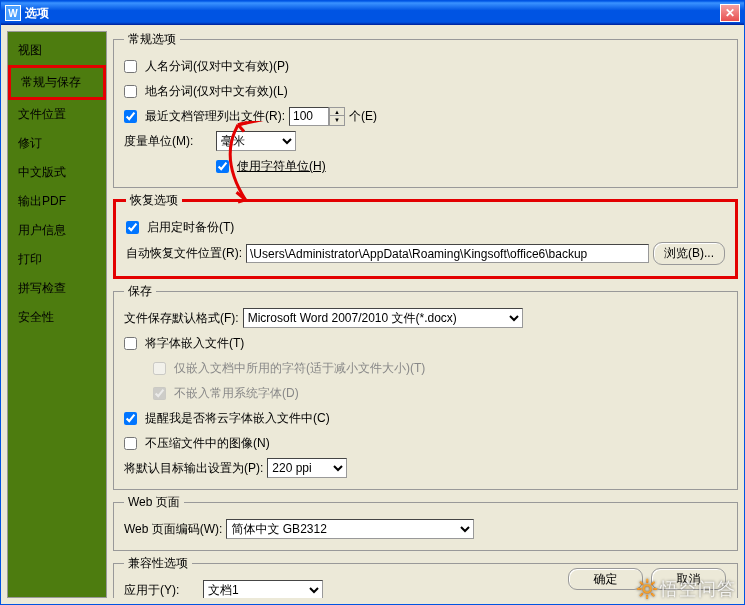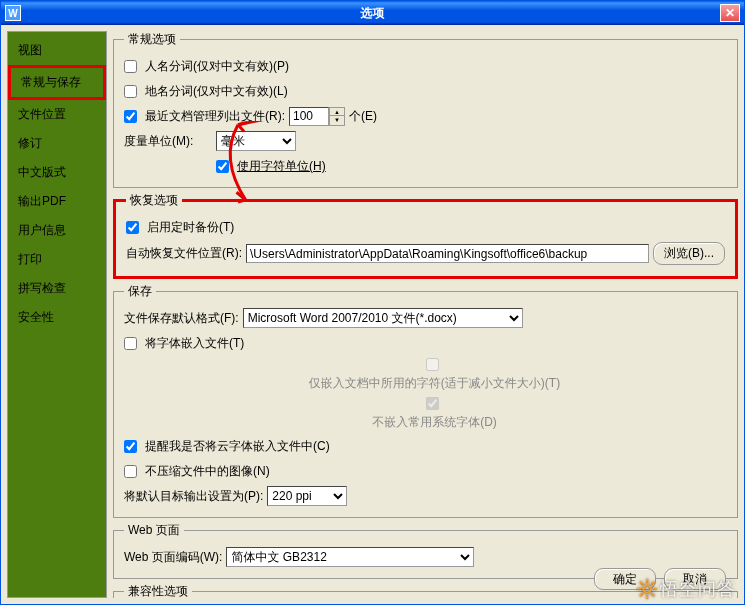--- a/index.html
+++ b/index.html
@@ -2,54 +2,54 @@
 <html><head>
   <meta charset="utf-8">
   <style>
     * { box-sizing: border-box; margin: 0; padding: 0; }
     body { font-family: "SimSun", "宋体", sans-serif; font-size: 12px; background: #ece9d8; }
     
     .window { width: 745px; height: 605px; background: #ece9d8; border: 1px solid #0054e3; position: relative; }
     
     .titlebar { height: 24px; background: linear-gradient(to bottom, #0058e6 0%, #3a93ff 8%, #0054e3 40%, #0054e3 88%, #002097 100%); display: flex; align-items: center; padding: 0 4px; color: white; font-weight: bold; }
     .titlebar-icon { width: 16px; height: 16px; margin-right: 4px; background: #4a9eff; border: 1px solid white; display: flex; align-items: center; justify-content: center; font-size: 10px; }
-    .titlebar-text { flex: 1; text-align: center; }
+    .titlebar-text { flex: 1; }
     .close-btn { width: 20px; height: 18px; background: linear-gradient(to bottom, #f5a0a0, #e85050); border: 1px solid white; color: white; display: flex; align-items: center; justify-content: center; font-family: Arial; font-weight: bold; cursor: pointer; }
     
     .content { display: flex; height: calc(100% - 24px); padding: 6px; gap: 6px; }
     
     .sidebar { width: 100px; background: #4d7c0f; border: 1px solid #999; padding: 4px 0; }
     .sidebar-item { padding: 6px 10px; cursor: pointer; }
     .sidebar-item.highlighted { border: 3px solid #e30000; }
     
     .main { flex: 1; position: relative; overflow: hidden; }
     
     fieldset { border: 1px solid #999; margin-bottom: 4px; padding: 8px 10px 6px 10px; position: relative; }
     legend { padding: 0 4px; }
     fieldset.highlighted { border: 3px solid #e30000; }
     
     .row { display: flex; align-items: center; margin-bottom: 5px; gap: 4px; min-height: 20px; }
     .indent { margin-left: 92px; text-decoration: underline; }
-    .indent2 { margin-left: 18px; flex-direction: column; }
+    .indent2 { margin-left: 29px; }
     
     input[type="checkbox"] { width: 13px; height: 13px; margin-right: 4px; cursor: pointer; }
     input[type="text"] { border: 1px inset #999; padding: 1px 3px; font-size: 12px; height: 19px; font-family: inherit; }
     select { border: 1px inset #999; font-size: 12px; height: 20px; background: white; font-family: inherit; }
     .spinner { display: inline-flex; }
     .spinner input { width: 40px; text-align: left; }
     .spinner-btns { display: flex; flex-direction: column; border: 1px solid #999; }
     .spinner-btns span { width: 14px; height: 8px; background: #ece9d8; font-size: 6px; line-height: 8px; text-align: center; cursor: pointer; border-bottom: 1px solid #999; }
     .spinner-btns span:last-child { border-bottom: none; }
     
     button.win-btn { background: #ece9d8; border: 1px solid #999; border-radius: 9px; padding: 2px 10px; font-size: 12px; cursor: pointer; font-family: inherit; box-shadow: inset 1px 1px 0 white; }
     .disabled { color: #888; }
     .arrow-curve { position: absolute; left: 95px; top: 90px; width: 60px; height: 90px; pointer-events: none; z-index: 10; }
     
     .footer { position: absolute; bottom: 8px; right: 12px; display: flex; gap: 8px; }
-    .footer button { width: 62px; height: 22px; }
+    .footer button { width: 75px; height: 22px; }
     
     .watermark { position: absolute; right: 8px; bottom: 3px; color: rgba(255,255,255,0.85); font-size: 18px; text-shadow: 0 0 3px rgba(0,0,0,0.6); font-weight: normal; pointer-events: none; letter-spacing: 1px; }
   </style>
 </head>
 <body>
 
 <div class="window">
 
   <div class="titlebar">
     <div class="titlebar-icon">W</div>

